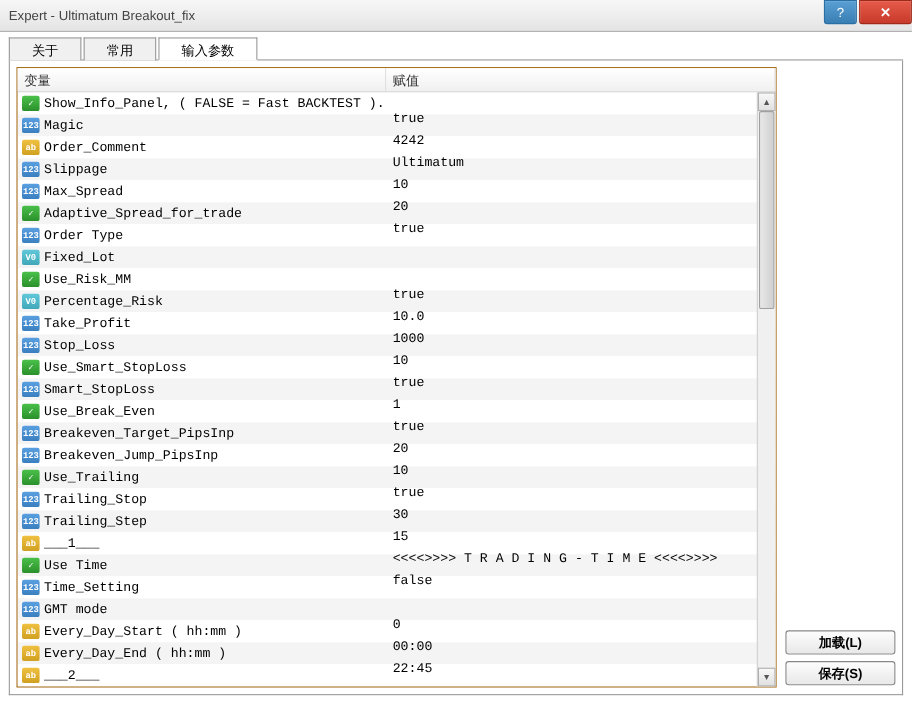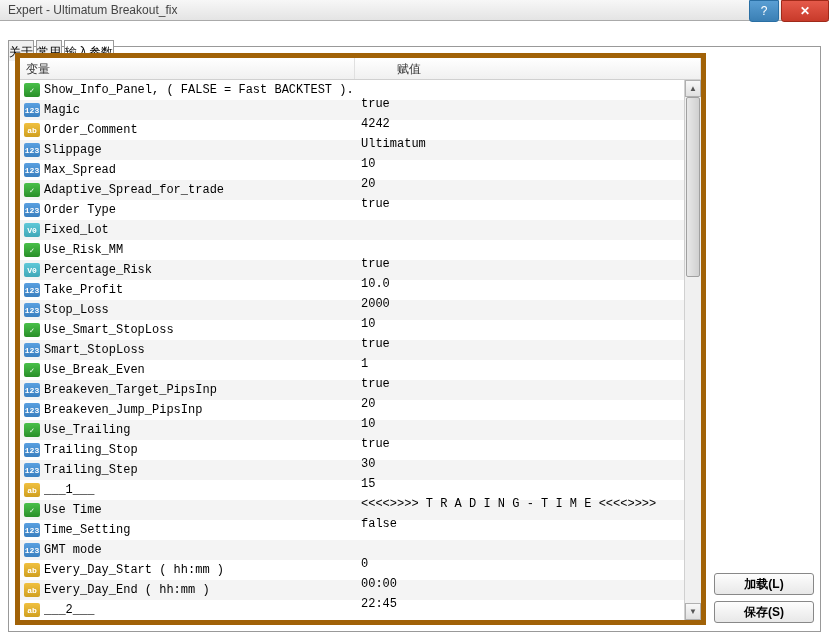--- a/index.html
+++ b/index.html
@@ -6,28 +6,28 @@
 body { font-family: "Microsoft YaHei", Tahoma, sans-serif; font-size: 12px; background: #fff; width: 829px; height: 640px; overflow: hidden; }
 .window { width: 829px; height: 640px; display: flex; flex-direction: column; }
 .titlebar { height: 30px; background: linear-gradient(#f7f7f7, #e4e4e4); border-bottom: 1px solid #aaa; display: flex; align-items: center; padding-left: 8px; position: relative; text-align: center; }
 .titlebar-text { color: #444; font-size: 12px; }
 .titlebar-btns { position: absolute; right: 0; top: 0; display: flex; height: 22px; }
 .tbtn { width: 30px; height: 22px; display: flex; align-items: center; justify-content: center; font-size: 12px; color: #fff; }
 .tbtn.help { background: linear-gradient(#5a9fd4,#3a7fb4); border: 1px solid #2a6fa4; border-radius: 0 0 3px 3px; margin-right: 2px; }
 .tbtn.close { background: linear-gradient(#e55a4a,#c83a2a); border: 1px solid #a02a1a; border-radius: 0 0 3px 3px; width: 48px; font-weight: bold; }
 .content { flex: 1; padding: 4px 8px 8px 8px; display: flex; flex-direction: column; }
 .tabs { display: flex; border-bottom: 1px solid #999; height: 22px; }
-.tab { padding: 3px 0; border: 1px solid #999; border-bottom: none; margin-right: 2px; background: #f0f0f0; cursor: pointer; font-size: 12px; position: relative; top: 15px; }
+.tab { padding: 3px 20px; border: 1px solid #999; border-bottom: none; margin-right: 2px; background: #f0f0f0; cursor: pointer; font-size: 12px; position: relative; top: 1px; }
 .tab.active { background: #fff; border-bottom: 1px solid #fff; }
 .panel { flex: 1; border: 1px solid #999; border-top: none; padding: 6px; display: flex; gap: 8px; }
-.table-wrap { flex: 1; border: 5px solid #a16207; position: relative; display: flex; flex-direction: column; background: #fff; }
+.table-wrap { flex: 1; border: 1px solid #a16207; position: relative; display: flex; flex-direction: column; background: #fff; }
 .thead { display: flex; background: linear-gradient(#fff,#f0f0f0); border-bottom: 1px solid #d0d0d0; height: 22px; }
 .th { padding: 3px 6px; font-size: 12px; color: #333; border-right: 1px solid #e0e0e0; }
 .th.col1 { width: 335px; }
-.th.col2 { flex: 1; margin-left: 36px; }
+.th.col2 { flex: 1; }
 .tbody { flex: 1; overflow: hidden; }
 .row { display: flex; height: 20px; align-items: center; }
 .row:nth-child(odd) { background: #fff; }
 .row:nth-child(even) { background: #f4f4f4; }
 .cell1 { width: 335px; padding-left: 4px; display: flex; align-items: center; gap: 4px; font-family: "Courier New", monospace; font-size: 12px; }
 .cell2 { flex: 1; padding-left: 6px; font-family: "Courier New", monospace; font-size: 12px; margin-top: 28px; }
 .ico { width: 16px; height: 14px; border-radius: 2px; display: inline-flex; align-items: center; justify-content: center; font-size: 8px; font-weight: bold; color: #fff; flex-shrink: 0; }
 .ico.bool { background: linear-gradient(#4ac04a,#2a902a); }
 .ico.int { background: linear-gradient(#5aa0e0,#3a80c0); }
 .ico.str { background: linear-gradient(#f0c040,#d0a020); }
@@ -129,21 +129,21 @@
                 <span class="ico dbl">V0</span>
                 <span>Percentage_Risk</span>
               </div>
               <div class="cell2">10.0</div>
             </div>
             <div class="row">
               <div class="cell1">
                 <span class="ico int">123</span>
                 <span>Take_Profit</span>
               </div>
-              <div class="cell2">2000</div>
+              <div class="cell2">1000</div>
             </div>
             <div class="row">
               <div class="cell1">
                 <span class="ico int">123</span>
                 <span>Stop_Loss</span>
               </div>
               <div class="cell2">10</div>
             </div>
             <div class="row">
               <div class="cell1">

